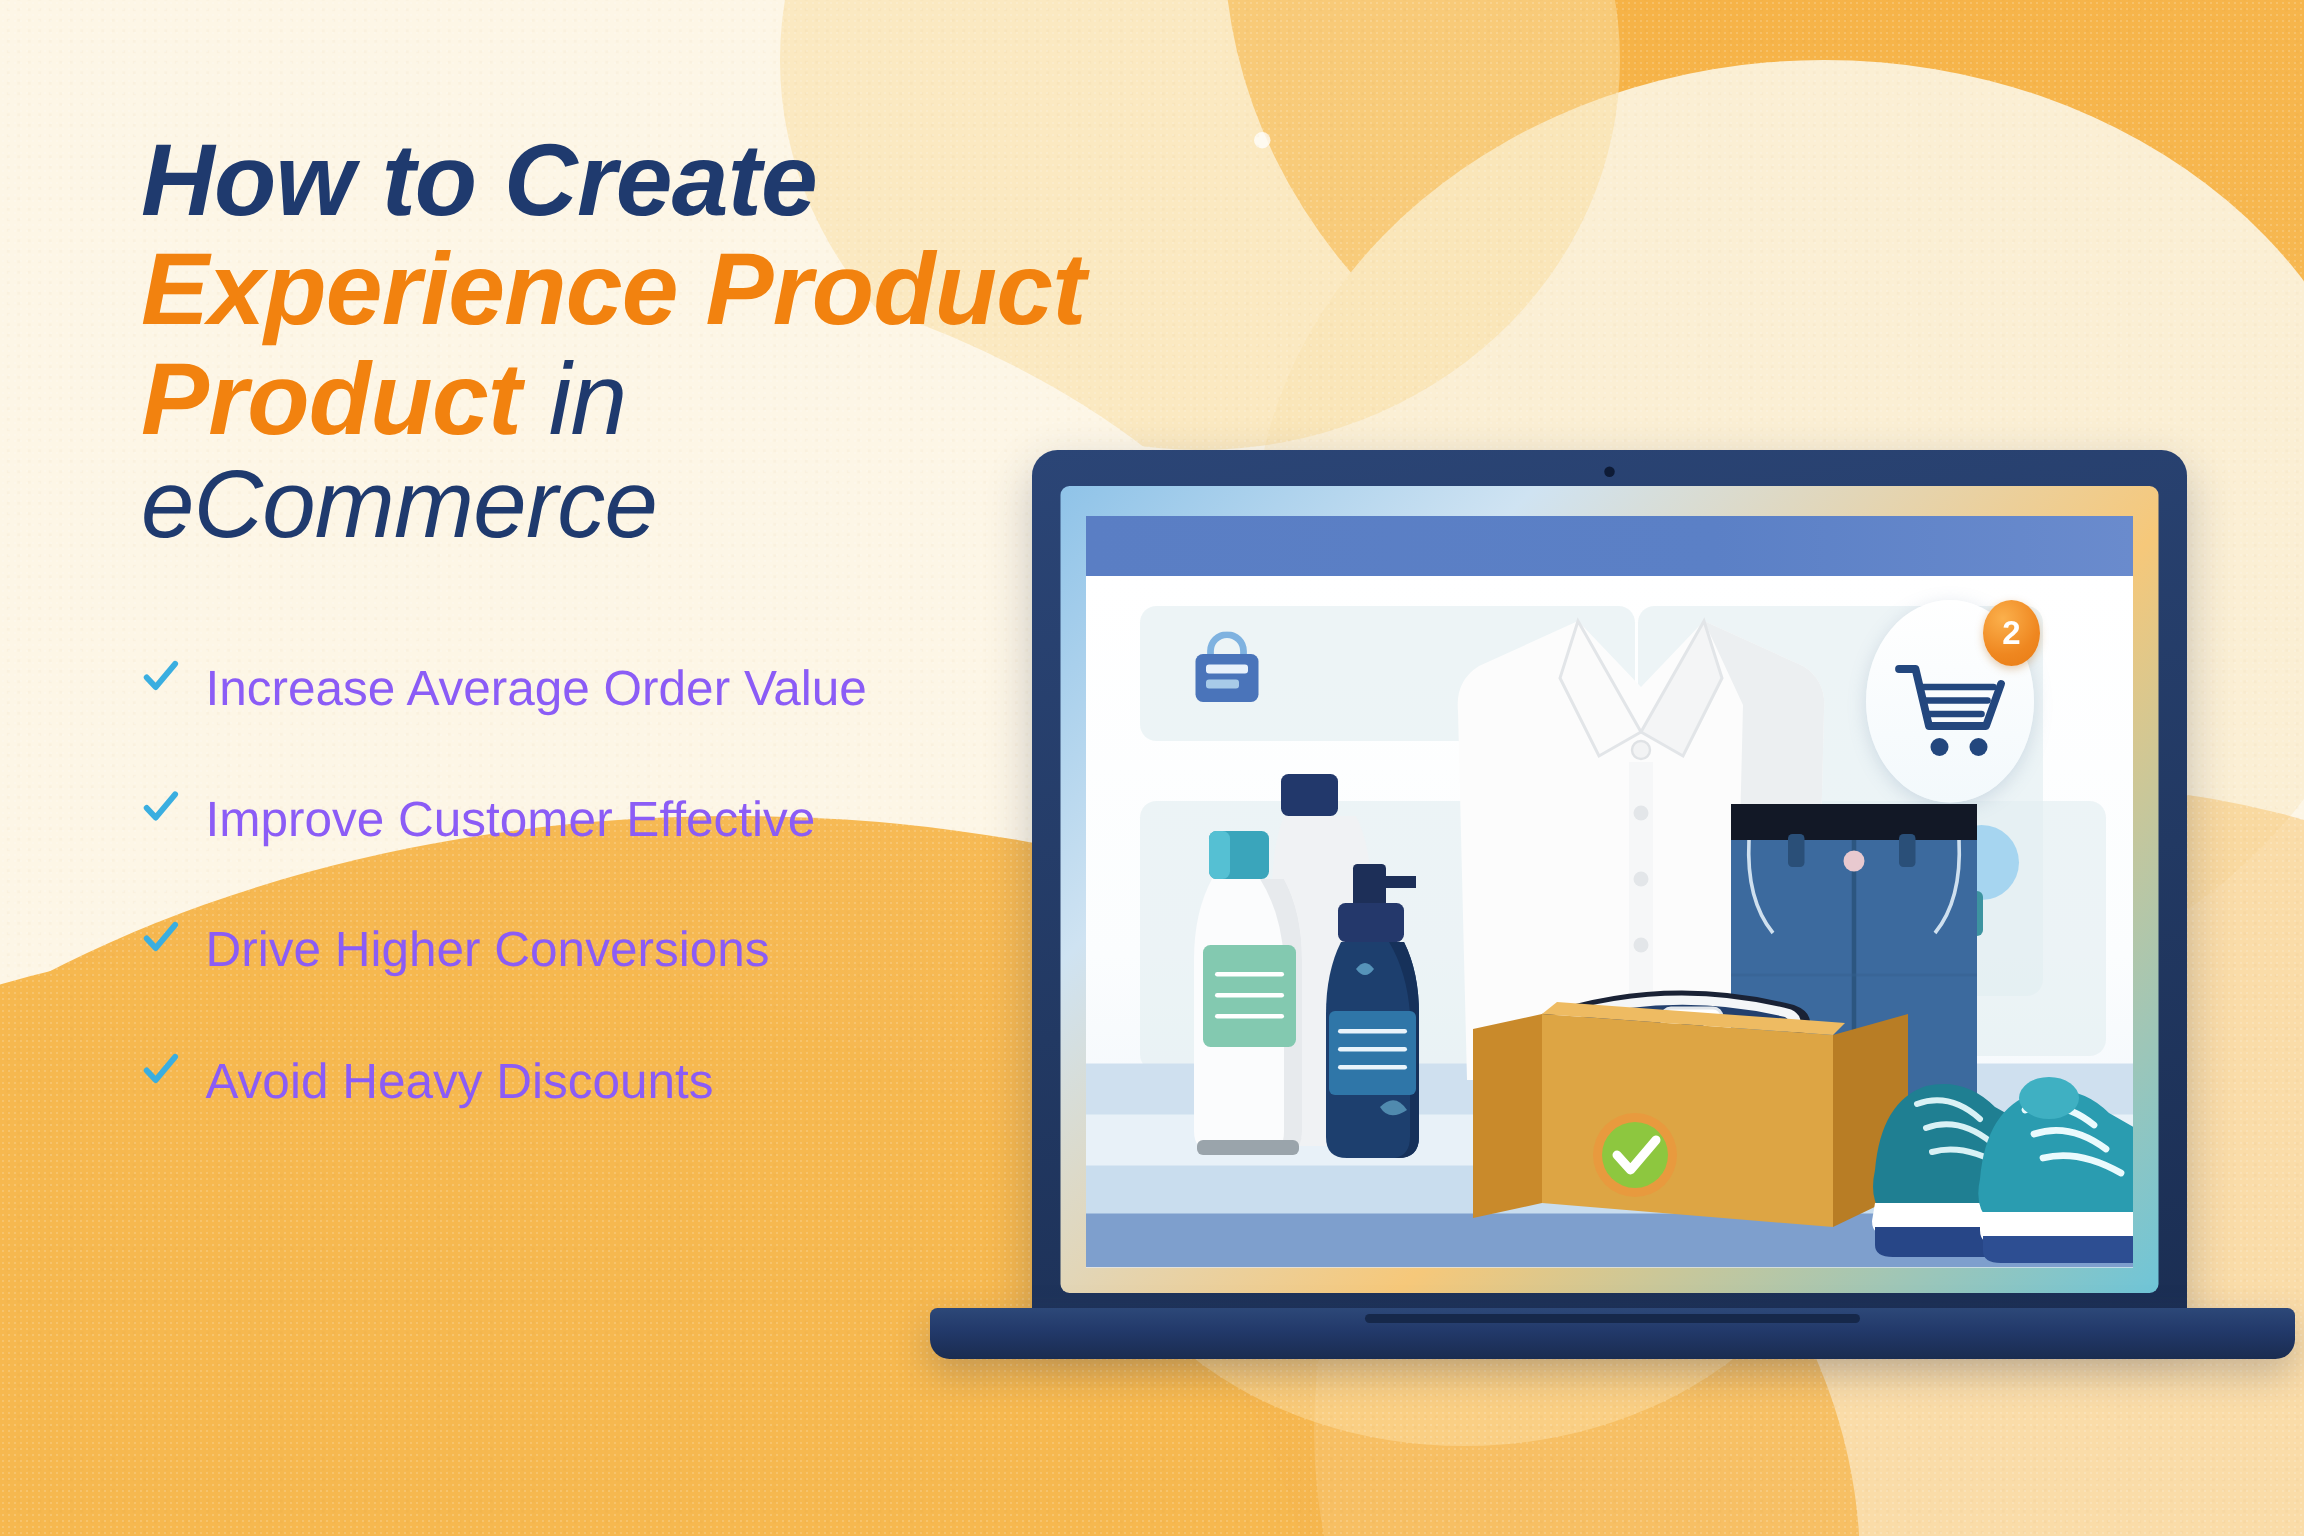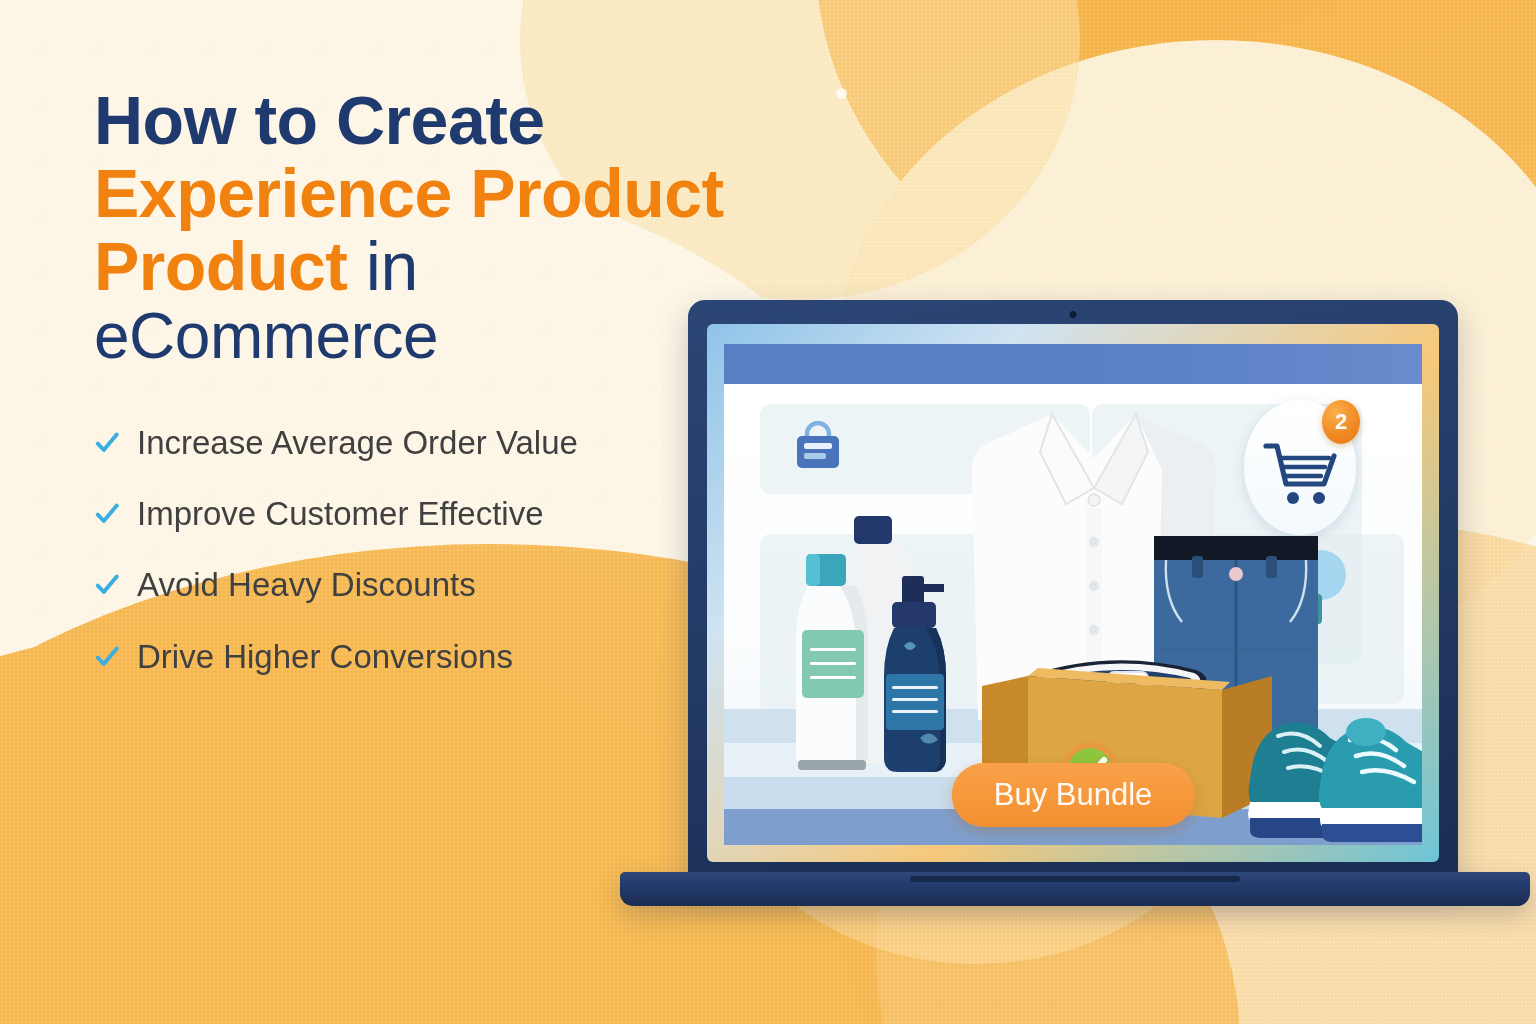--- a/index.html
+++ b/index.html
@@ -55,34 +55,34 @@
       radial-gradient(rgba(255,255,255,.35) 1px, transparent 1px),
       radial-gradient(rgba(170,120,40,.07) 1px, transparent 1px);
     background-size:4px 4px, 7px 7px;
     background-position:0 0, 2px 3px;
   }
 
   
   #left { position:absolute; left:94px; top:84px; width:690px; z-index:5; }
   #headline {
     font-weight:bold; font-size:68px; line-height:1.07;
-    color:#1f3a6e; letter-spacing:-.5px;
+    color:#1f3a6e; letter-spacing:-.5px;font-style:italic;
   }
   #headline .ln { display:block; white-space:nowrap; }
   #headline .orange { color:#f2820f; }
   #headline .light { font-weight:normal; color:#1f3a6e; }
   #headline .ln4 { font-weight:normal; font-size:64px; }
 
   #bullets { margin-top:54px; }
   .bullet {
     display:flex; align-items:center; gap:17px; margin-bottom:35px;
   }
   .tick { width:26px; height:26px; flex:0 0 26px; display:block; }
   .btext {
-    font-size:33px; color:#404040; line-height:1.1; white-space:nowrap;
+    font-size:33px; color:#8b5cf6; line-height:1.1; white-space:nowrap;margin-top:16px;
   }
 
   
   #laptop { position:absolute; left:620px; top:300px; width:910px; height:630px; z-index:6; }
 
   #lid {
     position:absolute; left:68px; top:0; width:770px; height:582px;
     background:linear-gradient(170deg,#2b4576 0%,#223963 55%,#1b2e53 100%);
     border-radius:17px 17px 5px 5px;
     box-shadow:0 12px 30px rgba(40,50,80,.25);
@@ -217,27 +217,27 @@
     <li class="bullet">
       <svg class="tick" viewBox="0 0 24 24">
         <path d="M3.5 12.6 L9 18.5 L21 4.2" fill="none" stroke="#3aaee0" stroke-width="3.6" stroke-linecap="round" stroke-linejoin="round"></path>
       </svg>
       <span class="btext">Improve Customer Effective</span>
     </li>
     <li class="bullet">
       <svg class="tick" viewBox="0 0 24 24">
         <path d="M3.5 12.6 L9 18.5 L21 4.2" fill="none" stroke="#3aaee0" stroke-width="3.6" stroke-linecap="round" stroke-linejoin="round"></path>
       </svg>
-      <span class="btext">Avoid Heavy Discounts</span>
+      <span class="btext">Drive Higher Conversions</span>
     </li>
     <li class="bullet">
       <svg class="tick" viewBox="0 0 24 24">
         <path d="M3.5 12.6 L9 18.5 L21 4.2" fill="none" stroke="#3aaee0" stroke-width="3.6" stroke-linecap="round" stroke-linejoin="round"></path>
       </svg>
-      <span class="btext">Drive Higher Conversions</span>
+      <span class="btext">Avoid Heavy Discounts</span>
     </li>
   </ul>
 </div>
 
 <div id="laptop">
 
   <div id="lid">
     <div id="webcam"></div>
 
     <div id="screen">
@@ -377,21 +377,20 @@
               <path d="M146 126 Q158 146 160 174 L160 256 Q160 268 150 270 L152 270 Q166 270 166 256 L166 174 Q166 146 156 126 Z" fill="#16315a"></path>
               <rect x="106" y="172" width="58" height="56" rx="4" fill="#2f76a8"></rect>
               <rect x="112" y="184" width="46" height="3" rx="1.5" fill="#e9f4fb"></rect>
               <rect x="112" y="196" width="46" height="3" rx="1.5" fill="#e9f4fb"></rect>
               <rect x="112" y="208" width="46" height="3" rx="1.5" fill="#e9f4fb"></rect>
               <path d="M124 144 q6 -8 12 0 q-6 8 -12 0 Z" fill="#6fb8d8" opacity=".7"></path>
               <path d="M140 236 q10 -10 18 2 q-12 8 -18 -2 Z" fill="#73bcd9" opacity=".6"></path>
             </g>
           </svg>
 
-          <button id="buy-btn">Buy Bundle</button>
 
         </div>
       </div>
     </div>
   </div>
 
   <div id="base">
     <div id="notch"></div>
   </div>
 </div>

